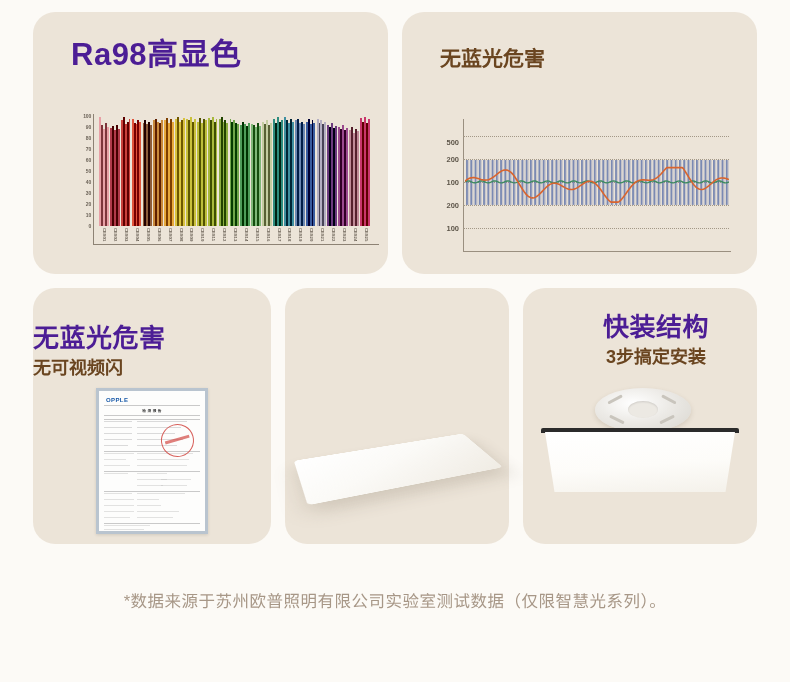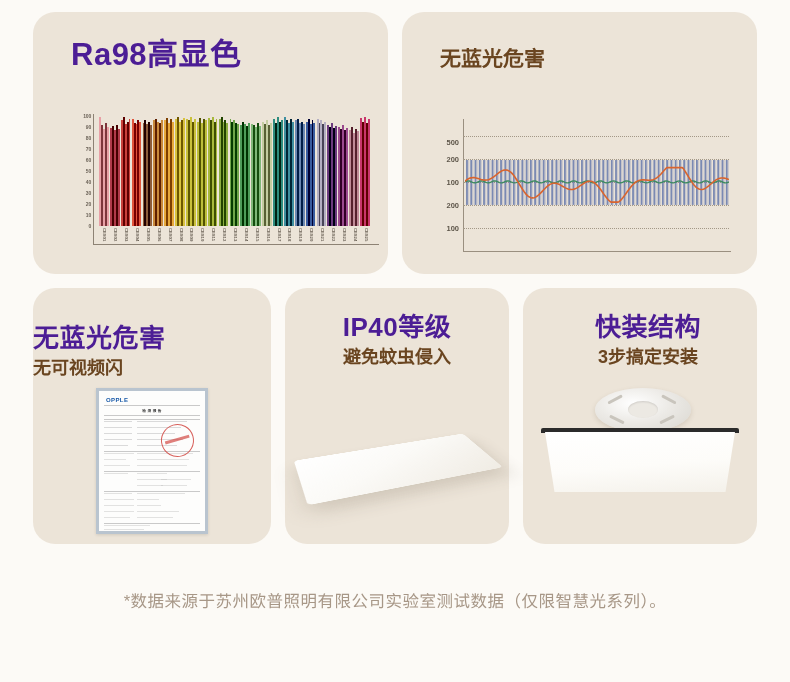--- a/index.html
+++ b/index.html
@@ -40,21 +40,21 @@
   }
   .big .h-title{font-size:31px;}
   .big .h-sub{font-size:21px;margin-top:9px;}
   .sml .h-title{font-size:26px;}
   .sml .h-sub{font-size:18px;margin-top:8px;}
 
   .head-cri  {position:absolute;left:38px;top:27px;}
   .head-flick{position:absolute;left:38px;top:27px;}
   .head-blue {position:absolute;left:0;top:37px;width:100%;}
   .head-ip40 {position:absolute;left:0;top:26px;width:100%;text-align:center;}
-  .head-fast {position:absolute;left:8px;top:26px;width:100%;text-align:center;}
+  .head-fast {position:absolute;left:16px;top:26px;width:100%;text-align:center;}
 
   
   #cri-chart{position:absolute;left:36px;top:104px;width:310px;height:148px;}
   .cri-yaxis{position:absolute;left:0;top:0;width:22px;height:110px;}
   .cri-ytick{
     position:absolute;right:0;
     font-size:5px;color:#6b6257;font-weight:bold;
     transform:translateY(-50%);
     letter-spacing:-0.2px;
   }
@@ -599,24 +599,20 @@
             <div class="cert-rule" style="top: 80px;"></div>
             <div class="cert-rule" style="top: 100px;"></div>
             <div class="cert-rule" style="top: 132px;"></div>
           </div>
         <div class="cstamp"></div>
       </div>
     </div>
   </div>
 
   <div class="card" id="card-ip40">
-    <div class="head-ip40 sml">
-      <div class="h-title">IP40等级</div>
-      <div class="h-sub">避免蚊虫侵入</div>
-    </div>
     <div id="ip40-art">
       <div class="panel-edge"></div>
       <div class="panel-top"></div>
     </div>
   </div>
 
   <div class="card" id="card-fast">
     <div class="head-fast sml">
       <div class="h-title">快装结构</div>
       <div class="h-sub">3步搞定安装</div>

